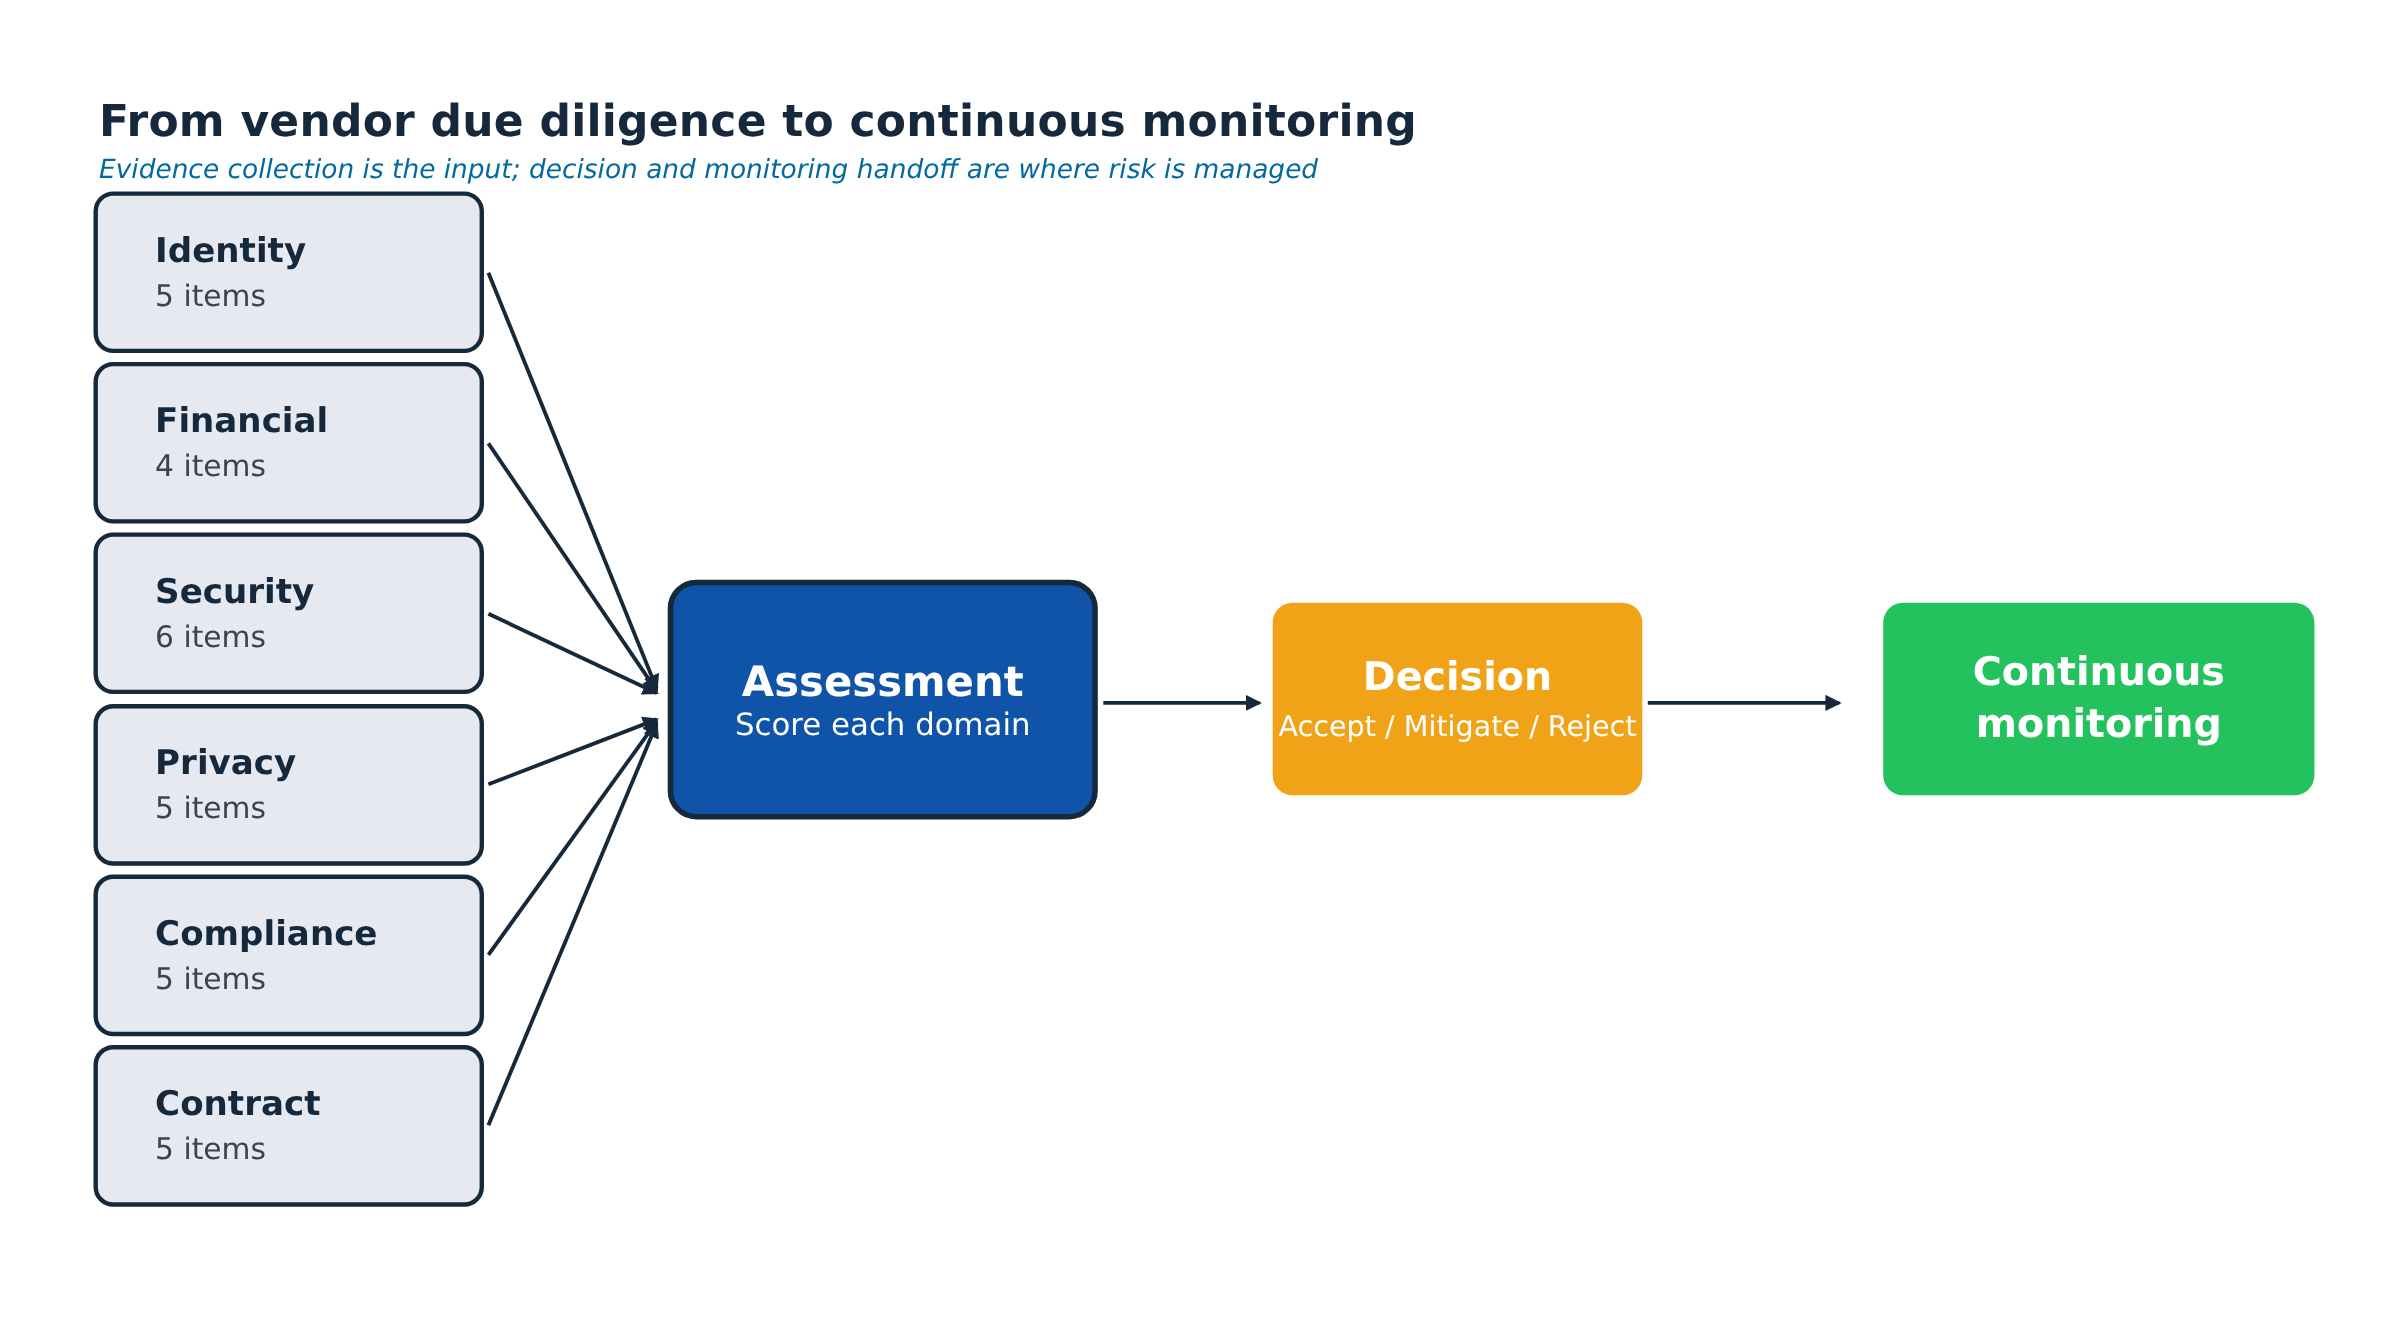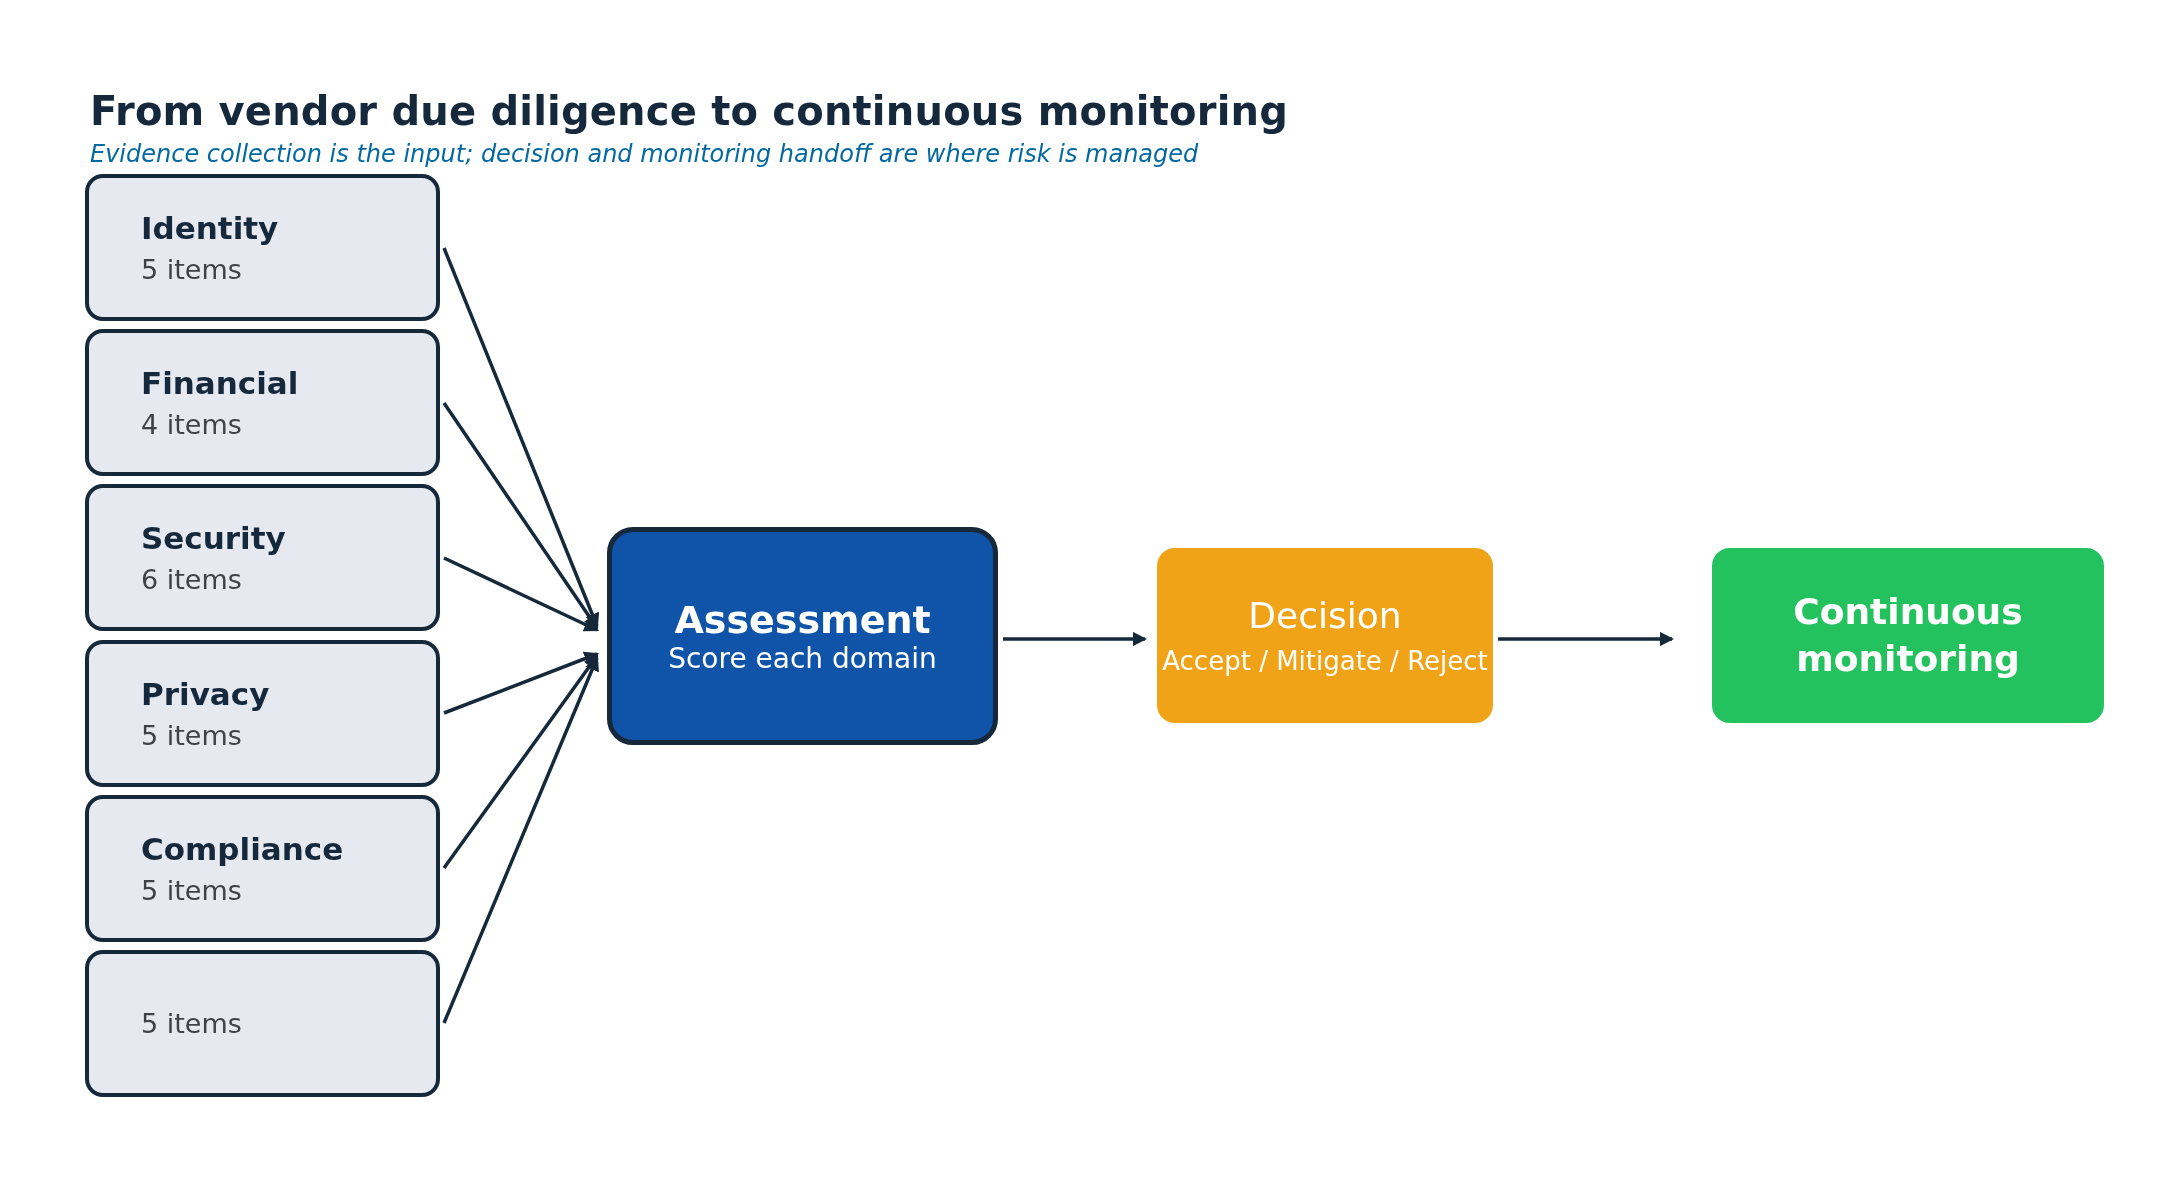--- a/index.html
+++ b/index.html
@@ -88,21 +88,21 @@
     font-size:28px;
   }
   .stage-decision{
     left:1157px; top:548px;
     width:336px; height:175px;
     background:var(--decision-orange);
     gap:10px;
   }
   .stage-decision .stage-label{
     font-size:36px;
-    font-weight:normal;
+    font-weight:bold;
   }
   .stage-decision .stage-sublabel{
     font-size:26px;
     white-space:nowrap;
   }
   .stage-monitoring{
     left:1684px; top:548px;
     width:392px; height:175px;
     background:var(--monitoring-green);
     margin-left:28px;
@@ -143,20 +143,21 @@
   </div>
   <div class="source-node" style="top:640px">
     <div class="node-label">Privacy</div>
     <div class="node-count">5 items</div>
   </div>
   <div class="source-node" style="top:795px">
     <div class="node-label">Compliance</div>
     <div class="node-count">5 items</div>
   </div>
   <div class="source-node" style="top:950px">
+    <div class="node-label">Contract</div>
     <div class="node-count">5 items</div>
   </div>
 
   <svg class="arrow-layer" viewBox="0 0 2183 1198" xmlns="http://www.w3.org/2000/svg">
     <defs>
       <marker id="ah" viewBox="0 0 10 10" refX="8.5" refY="5" markerWidth="4.2" markerHeight="4.2" orient="auto">
         <path d="M0,0 L10,5 L0,10 z" fill="#16293b"></path>
       </marker>
     </defs>
     <line x1="444" y1="248" x2="597" y2="626" stroke="#16293b" stroke-width="3.5" marker-end="url(#ah)"></line>

